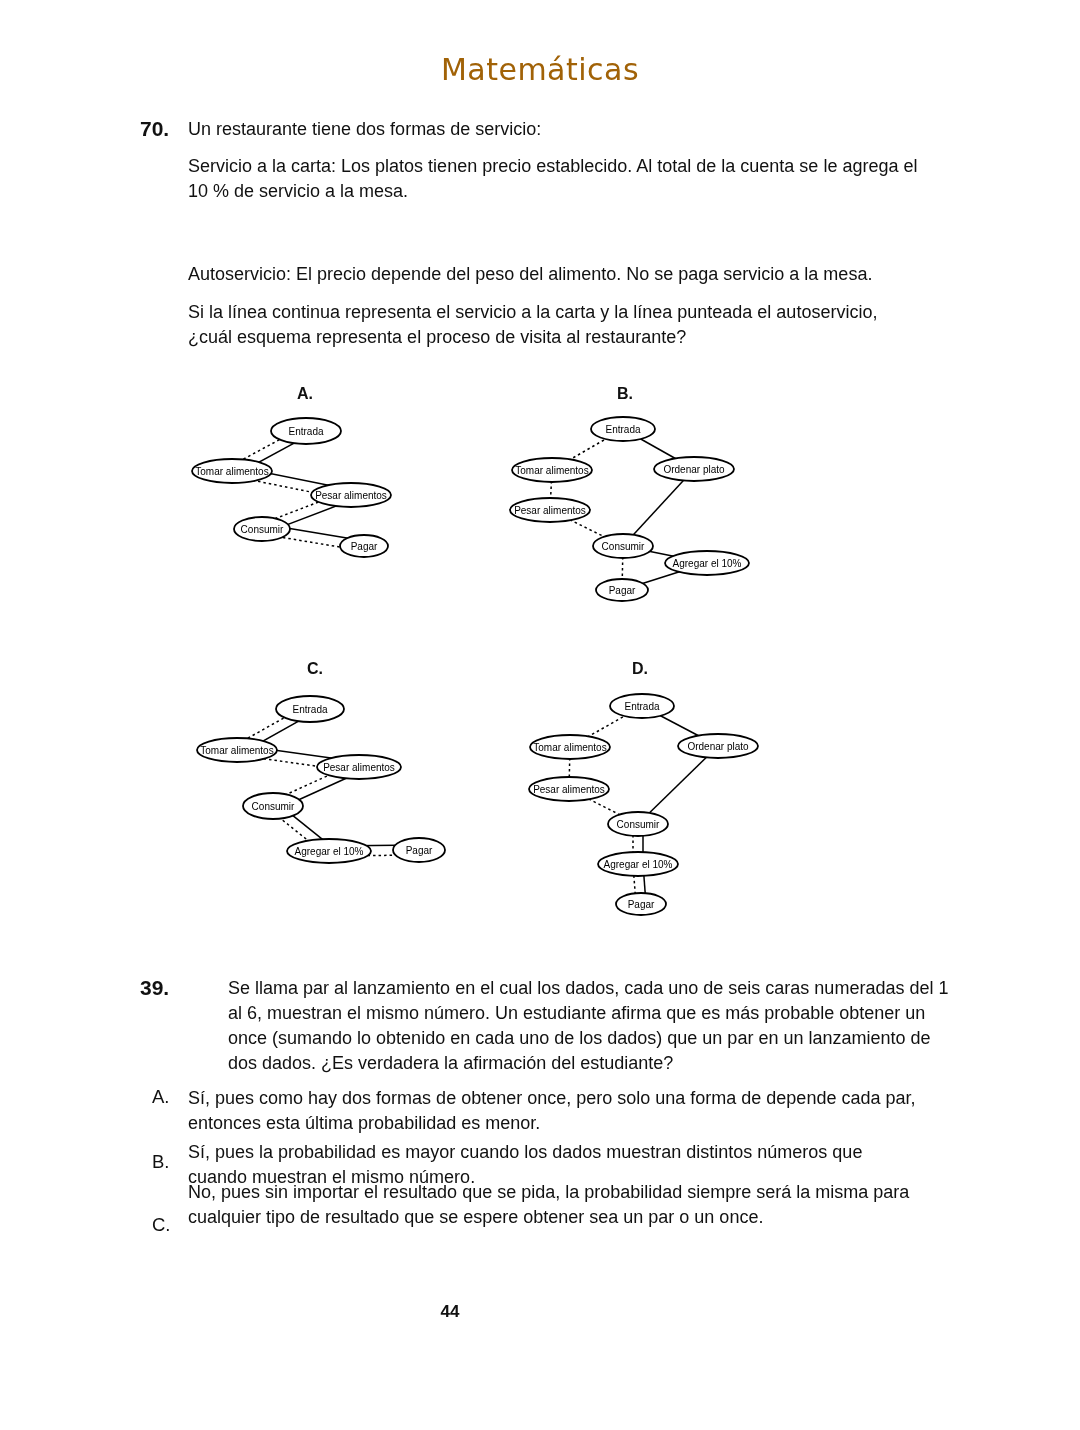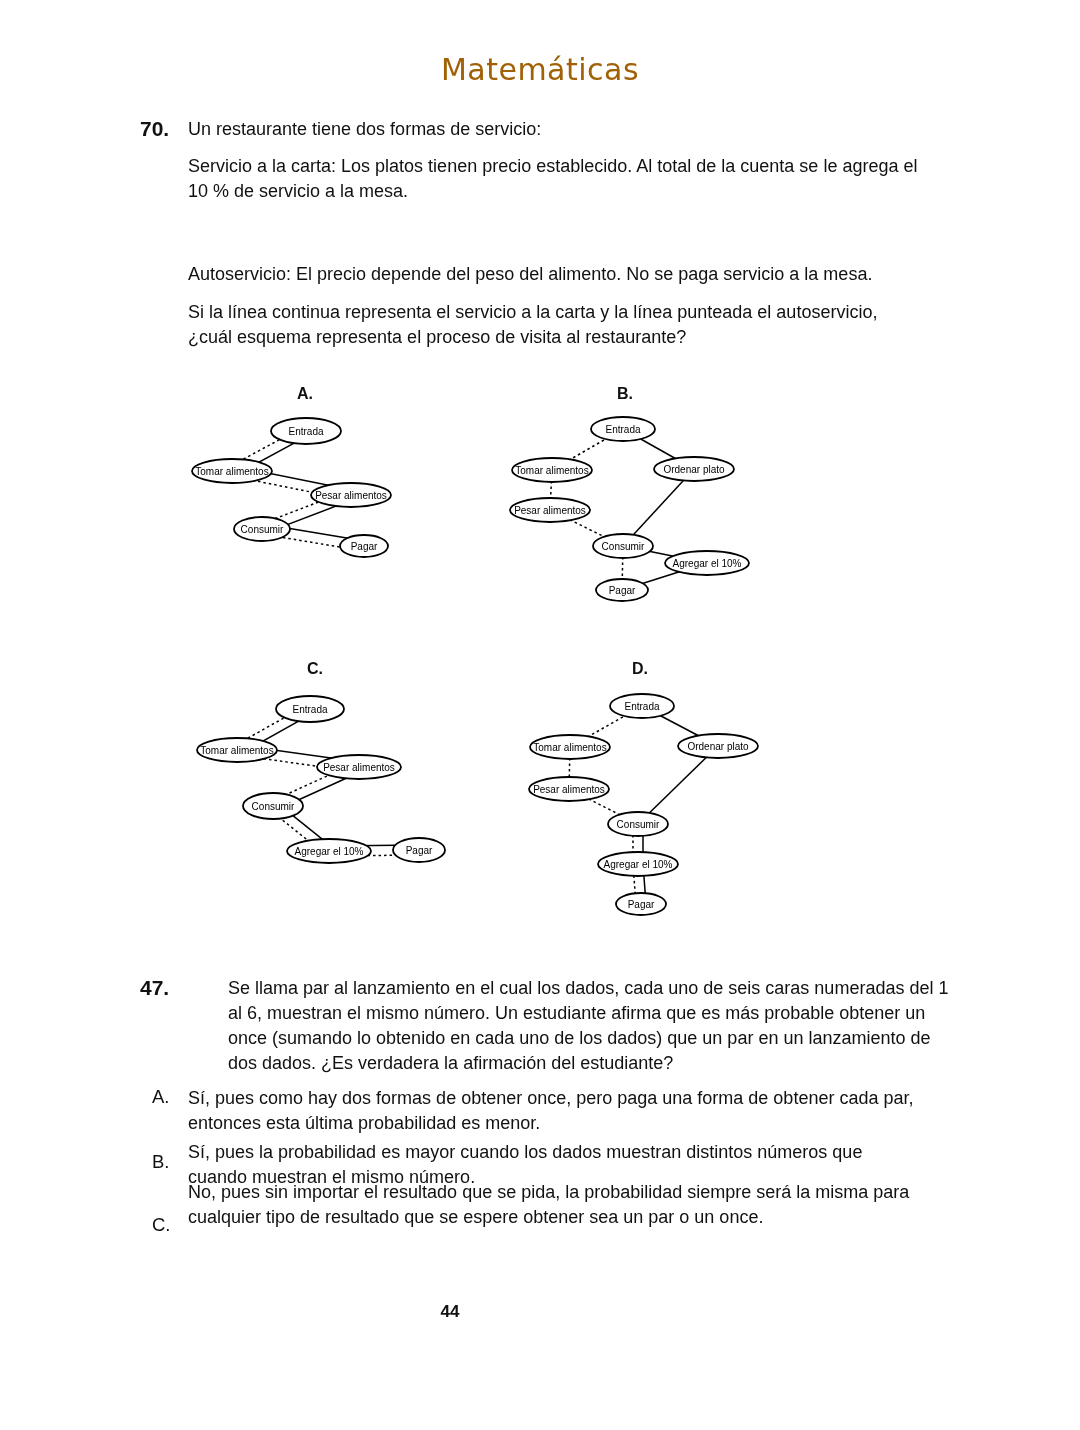--- a/index.html
+++ b/index.html
@@ -172,25 +172,25 @@
     <g>
       <ellipse cx="638" cy="864" rx="40" ry="12"></ellipse>
       <text x="638" y="865">Agregar el 10%</text>
     </g>
     <g>
       <ellipse cx="641" cy="904" rx="25" ry="11"></ellipse>
       <text x="641" y="905">Pagar</text>
     </g>
   </svg>
 
-<div class="qnum" style="top:976px;">47.</div>
+<div class="qnum" style="top:976px;">39.</div>
 <div class="para" style="top:976px;margin-left:40px;"><span>Se llama </span><b>par</b><span> al lanzamiento en el cual los dados, cada uno de seis caras numeradas del 1 al 6, muestran el mismo número. Un estudiante afirma que es más probable obtener un once (sumando lo obtenido en cada uno de los dados) que un par en un lanzamiento de dos dados. ¿Es verdadera la afirmación del estudiante?</span></div>
 
 <div class="opt-letter" style="top:1086px;">A.</div>
-<div class="para" style="top:1086px;">Sí, pues como hay dos formas de obtener once, pero paga una forma de obtener cada par, entonces esta última probabilidad es menor.</div>
+<div class="para" style="top:1086px;">Sí, pues como hay dos formas de obtener once, pero solo una forma de depende cada par, entonces esta última probabilidad es menor.</div>
 
 <div class="opt-letter" style="top:1151px;">B.</div>
 <div class="para" style="top:1140px;">Sí, pues la probabilidad es mayor cuando los dados muestran distintos números que cuando muestran el mismo número.</div>
 
 <div class="opt-letter" style="top:1214px;">C.</div>
 <div class="para" style="top:1180px;">No, pues sin importar el resultado que se pida, la probabilidad siempre será la misma para cualquier tipo de resultado que se espere obtener sea un par o un once.</div>
 
 <div class="pagenum">44</div>
 
 </body></html>

